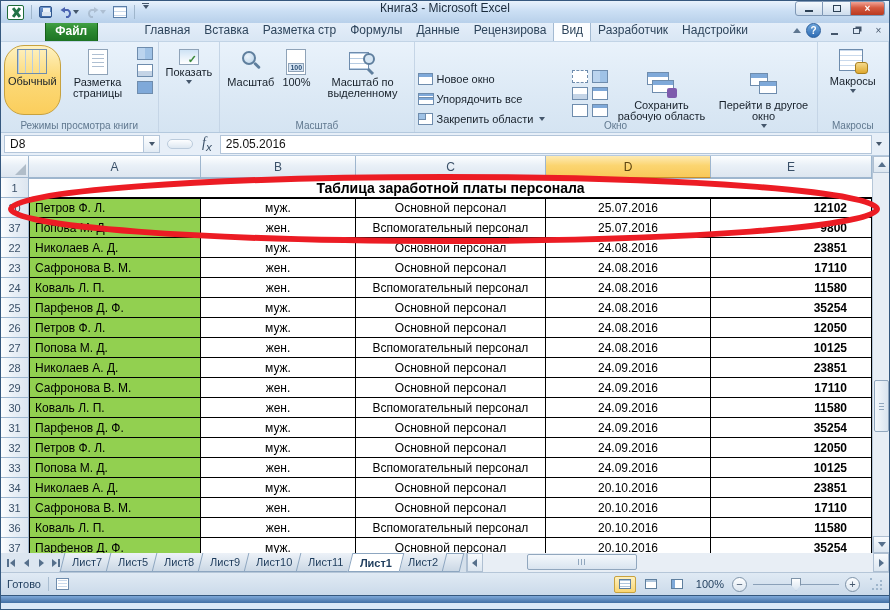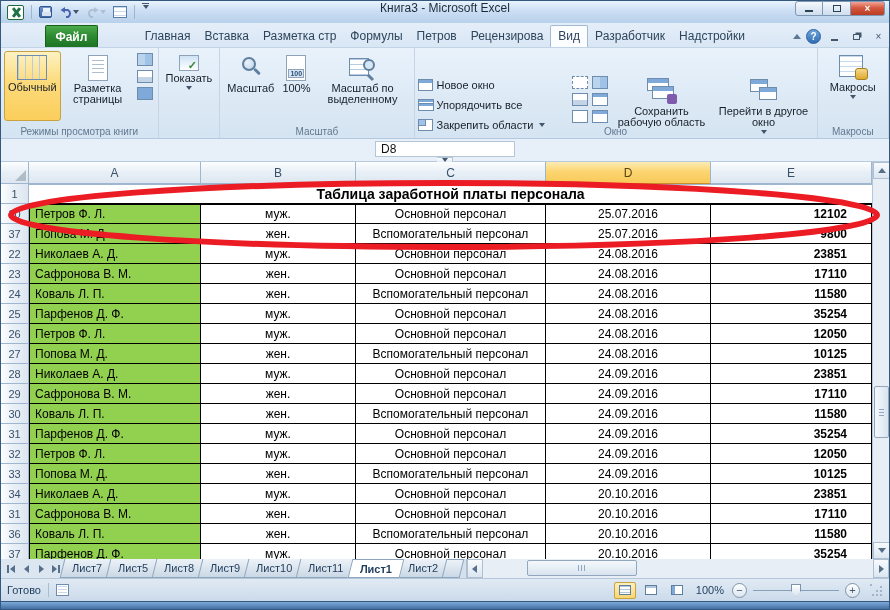--- a/index.html
+++ b/index.html
@@ -27,39 +27,39 @@
   .qcustom .bar{width:7px;height:1px;background:#44566B;}
   .wtitle{position:absolute;left:0;right:0;text-align:center;font-size:12px;color:#1B2B3C;pointer-events:none;}
   .winbtns{margin-left:auto;display:flex;gap:0;z-index:2;}
   .wbtn{width:28px;height:15px;border:1px solid #7E97B5;background:linear-gradient(#F4F9FD,#CEDDED);display:flex;align-items:center;justify-content:center;font-size:10px;color:#2C4054;}
   .wbtn.first{border-radius:3px 0 0 3px;} .wbtn.mid{border-left:none;}
   .wbtn.close{border-radius:0 3px 3px 0;border-left:none;background:linear-gradient(#F2A496,#D5593F 45%,#B93A20);color:#fff;width:34px;font-weight:bold;}
   .minbar{width:8px;height:2px;background:#2C4054;margin-top:5px;}
   .maxbox{width:8px;height:7px;border:1px solid #2C4054;}
 
   
-  .tabrow{height:25px;background:linear-gradient(#E4EEF9,#D9E6F4);display:flex;align-items:flex-end;padding:0 2px 0 18px;border-bottom:1px solid #C2D4E6;gap:40px;}
+  .tabrow{height:19px;background:linear-gradient(#E4EEF9,#D9E6F4);display:flex;align-items:flex-end;padding:0 2px 0 18px;border-bottom:1px solid #C2D4E6;gap:40px;}
   .filetab{width:66px;height:22px;margin-left:26px;border-radius:2px 2px 0 0;background:linear-gradient(#4CAB4C,#2E8B33 45%,#1D7423);color:#fff;font-size:12px;font-weight:bold;display:flex;align-items:center;justify-content:center;border:1px solid #176019;border-bottom:none;}
   .rtabstrip{display:flex;align-items:flex-end;height:100%;overflow:hidden;white-space:nowrap;}
   .rtab{padding:0 7px;height:21px;line-height:21px;font-size:12px;color:#2E455C;}
   .rtab.active{background:#FBFDFF;border:1px solid #A3BAD2;border-bottom:none;border-radius:2px 2px 0 0;height:22px;}
   .tabrow-right{margin-left:auto;display:flex;align-items:center;gap:5px;padding-bottom:3px;}
   .chevup{width:0;height:0;border-left:4px solid transparent;border-right:4px solid transparent;border-bottom:5px solid #5E7690;}
   .helpbtn{width:15px;height:15px;border-radius:50%;background:linear-gradient(#6FA6DC,#2F6DB4);color:#fff;font-size:10px;font-weight:bold;display:flex;align-items:center;justify-content:center;border:1px solid #2A5E9C;}
   .mini{width:17px;height:14px;display:flex;align-items:center;justify-content:center;font-size:10px;color:#44566B;}
   .mini .bar{width:7px;height:2px;background:#44566B;margin-top:6px;}
   .mini .rest{width:7px;height:6px;border:1px solid #44566B;box-shadow:2px -2px 0 -0.5px #44566B;}
 
   
   .ribbon{height:91px;background:linear-gradient(#E9F2FB,#DCE9F5 60%,#D5E4F2);display:flex;border-bottom:1px solid #B4C9DE;}
   .rgroup{position:relative;height:100%;border-right:1px solid #C5D5E6;padding:3px 3px 15px 3px;display:flex;align-items:flex-start;}
   .rglabel{position:absolute;bottom:1px;left:0;right:0;text-align:center;font-size:10px;color:#60788F;white-space:nowrap;overflow:hidden;}
   .bigbtn{display:flex;flex-direction:column;align-items:center;gap:2px;padding:3px 3px;border:1px solid transparent;border-radius:3px;height:70px;}
   .bigbtn .lbl{font-size:11px;line-height:11px;text-align:center;color:#17202A;white-space:pre-line;}
-  .bigbtn.hl{background:linear-gradient(#FEF2C2,#FCDA7A 45%,#FBCE5C);border-color:#C7A23F;}
+  .bigbtn.hl{background:linear-gradient(#FEF2C2,#FCDA7A 45%,#FBCE5C);border-color:#C7A23F;border-radius:20px;}
   .icostack{display:flex;flex-direction:column;gap:4px;padding:2px 2px;}
   .sico{width:16px;height:13px;border:1px solid #6E8CAD;background:#fff;position:relative;}
   .sico.bluebook{background:linear-gradient(90deg,#BBD4EE 50%,#9FC2E6 50%);}
   .sico.bluefill{background:#7FA9D9;}
   .sico.dash{border-style:dashed;}
   .sico.shade:after{content:"";position:absolute;left:0;right:0;bottom:0;height:5px;background:#C4D4E6;}
   .sico .tb{position:absolute;top:0;left:0;right:0;height:3px;background:#7FA9D9;}
   .smallrow{display:flex;align-items:center;gap:4px;height:20px;font-size:11px;color:#17202A;white-space:nowrap;}
   .wingroup{display:flex;margin-top:23px;}
   .wincol1{display:flex;flex-direction:column;justify-content:flex-start;width:152px;padding-top:1px;}
@@ -95,21 +95,21 @@
   .ic-switch .w1,.ic-switch .w2{position:absolute;width:18px;height:13px;border:1px solid #6E8CAD;background:#fff;}
   .ic-switch .w1{left:2px;top:1px;} .ic-switch .w2{left:11px;top:9px;}
   .ic-switch .w1:before,.ic-switch .w2:before{content:"";position:absolute;top:0;left:0;right:0;height:4px;background:#7FA9D9;}
   .ic-macro{width:30px;height:25px;position:relative;}
   .ic-macro .sheet{position:absolute;left:1px;top:0;width:24px;height:22px;border:1px solid #6E8CAD;background:#fff repeating-linear-gradient(#C9D9EC 0 1px,transparent 1px 5px);}
   .ic-macro .scroll{position:absolute;right:0;bottom:0;width:13px;height:12px;background:linear-gradient(#F4D98B,#DFA92F);border:1px solid #A87F1E;border-radius:3px;}
   .ic-show{width:20px;height:16px;border:1px solid #8FA3B8;background:linear-gradient(#CFE3F5,#fff);position:relative;}
   .ic-show:before{content:"✓";position:absolute;right:1px;bottom:-2px;color:#3C8A3C;font-size:11px;font-weight:bold;}
 
   
-  .fbar{height:23px;background:#E7EFF8;border-bottom:1px solid #B6CADF;display:flex;align-items:center;padding:2px 3px;flex-direction:column;}
+  .fbar{height:23px;background:#E7EFF8;border-bottom:1px solid #B6CADF;display:flex;align-items:center;padding:2px 3px;}
   .namebox{width:140px;height:18px;background:#fff;border:1px solid #B3C5D9;font-size:12px;padding:0 5px;display:flex;align-items:center;color:#111;}
   .nbdrop{width:16px;height:18px;border:1px solid #B3C5D9;border-left:none;background:linear-gradient(#FDFEFF,#E2EBF4);display:flex;align-items:center;justify-content:center;}
   .pill{width:26px;height:10px;border-radius:5px;background:linear-gradient(#FDFEFF,#DDE7F1);border:1px solid #BBCBDC;margin:0 7px;}
   .fx{font-style:italic;font-family:"Liberation Serif",serif;font-size:14px;color:#3A5068;padding:0 8px 0 2px;}
   .fval{flex:1;height:19px;background:#fff;border:1px solid #B3C5D9;font-size:12px;padding:0 5px;display:flex;align-items:center;color:#111;}
   .fchev{width:14px;display:flex;justify-content:center;}
 
   
   .sheet{height:397px;position:relative;background:#fff;overflow:hidden;}
   table.grid{border-collapse:separate;border-spacing:0;table-layout:fixed;width:871px;}
@@ -230,21 +230,21 @@
     </div>
   </div>
 
   <div class="tabrow">
     <div class="filetab">Файл</div>
     <div class="rtabstrip">
         <div class="rtab">Главная</div>
         <div class="rtab">Вставка</div>
         <div class="rtab">Разметка стр</div>
         <div class="rtab">Формулы</div>
-        <div class="rtab">Петров</div>
+        <div class="rtab">Данные</div>
         <div class="rtab">Рецензирова</div>
         <div class="rtab active">Вид</div>
         <div class="rtab">Разработчик</div>
         <div class="rtab">Надстройки</div>
         <div class="rtab">Foxit PDF</div>
         <div class="rtab">ABBYY PDF Tr</div>
       </div>
     <div class="tabrow-right">
       <span class="chevup"></span>
       <span class="helpbtn">?</span>

